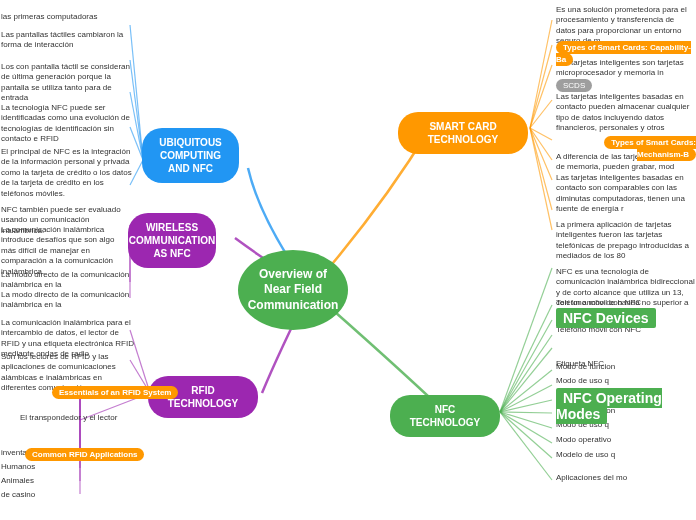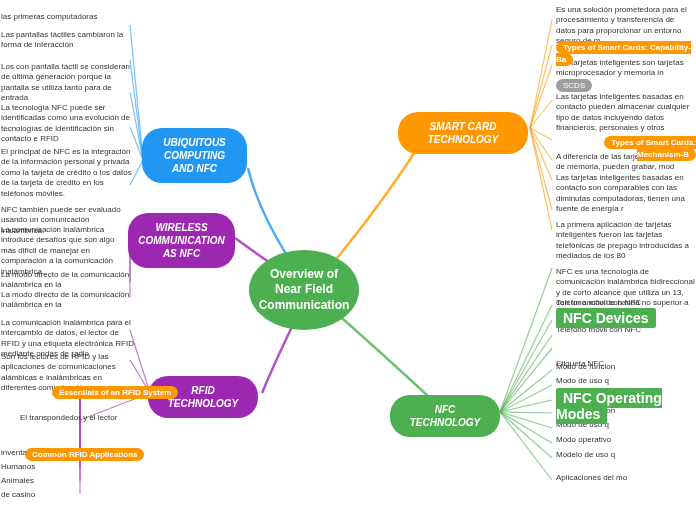--- a/index.html
+++ b/index.html
@@ -51,25 +51,24 @@
     }
 
     .node-branch {
       border-radius: 20px;
       color: white;
       font-weight: bold;
       font-size: 10px;
       padding: 8px 12px;
       line-height: 1.3;
       text-align: center;
-      font-style: italic;
-    }
-
-    .node-ubiquitous { background: #2196f3; width: 105px; min-height: 50px; }
-    .node-wireless { background: #9c27b0; width: 107px; min-height: 50px; }
+    }
+
+    .node-ubiquitous { background: #2196f3; width: 97px; min-height: 50px; }
+    .node-wireless { background: #9c27b0; width: 88px; min-height: 50px; }
     .node-rfid { background: #9c27b0; width: 110px; min-height: 35px; }
     .node-nfc { background: #4caf50; width: 110px; min-height: 35px; }
     .node-smart { background: #ff9800; width: 130px; min-height: 35px; }
 
     
     .left-text {
       position: absolute;
       font-size: 8px;
       color: #333;
       max-width: 130px;
@@ -168,21 +167,21 @@
     <line x1="500" y1="412" x2="552" y2="370" stroke="#4caf50" stroke-width="1.2" opacity="0.6"></line>
     <line x1="500" y1="412" x2="552" y2="385" stroke="#4caf50" stroke-width="1.2" opacity="0.6"></line>
     <line x1="500" y1="412" x2="552" y2="400" stroke="#4caf50" stroke-width="1.2" opacity="0.6"></line>
     <line x1="500" y1="412" x2="552" y2="413" stroke="#4caf50" stroke-width="1.2" opacity="0.6"></line>
     <line x1="500" y1="412" x2="552" y2="428" stroke="#4caf50" stroke-width="1.2" opacity="0.6"></line>
     <line x1="500" y1="412" x2="552" y2="443" stroke="#4caf50" stroke-width="1.2" opacity="0.6"></line>
     <line x1="500" y1="412" x2="552" y2="458" stroke="#4caf50" stroke-width="1.2" opacity="0.6"></line>
     <line x1="500" y1="412" x2="552" y2="480" stroke="#4caf50" stroke-width="1.2" opacity="0.6"></line>
   </svg>
 
-  <div class="node node-center" style="left: 249px; top: 250px; width: 110px; height: 80px;">
+  <div class="node node-center" style="left: 238px; top: 250px; width: 110px; height: 80px;">
     <span>Overview of
 Near Field
 Communication</span>
   </div>
 
   <div class="node node-branch node-ubiquitous" style="left: 142px; top: 128px;">
     <span>UBIQUITOUS
 COMPUTING
 AND NFC</span>
   </div>

